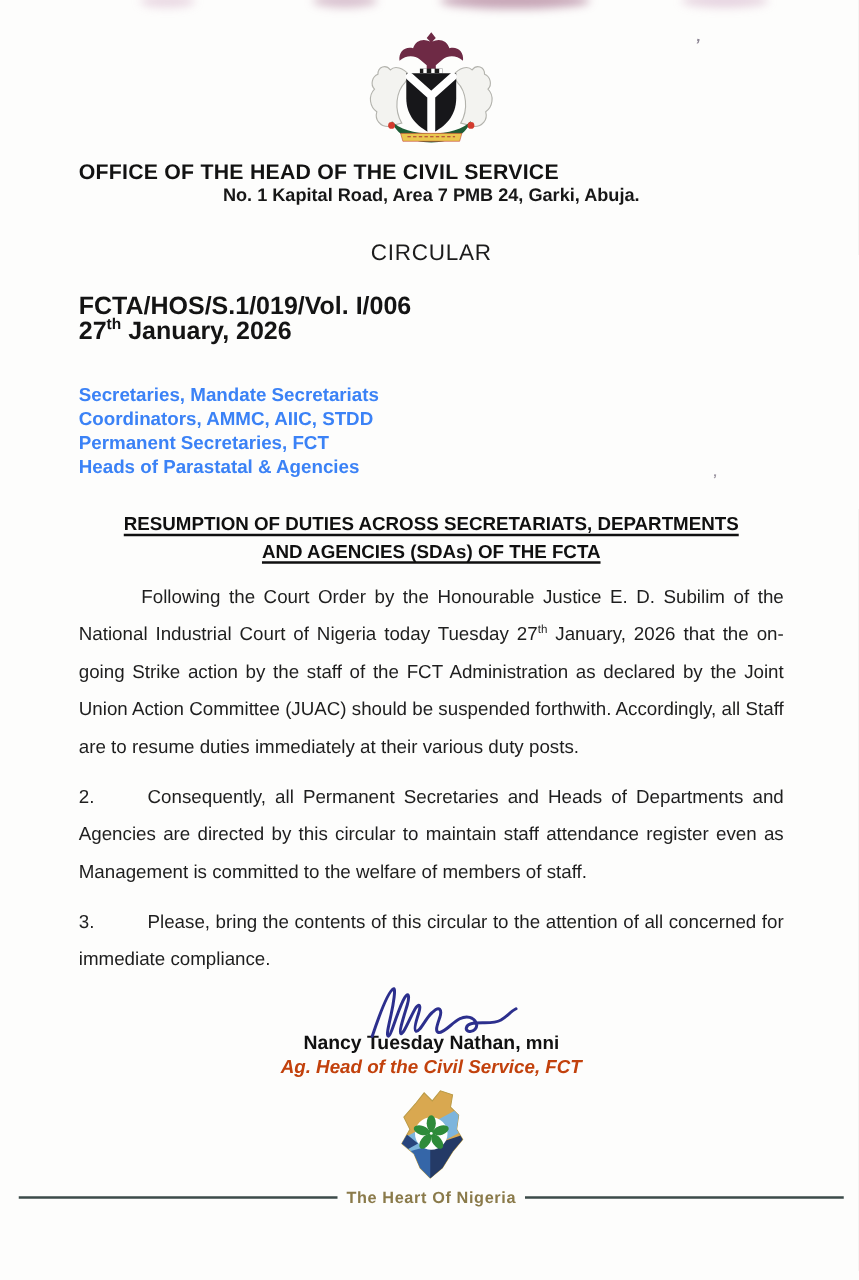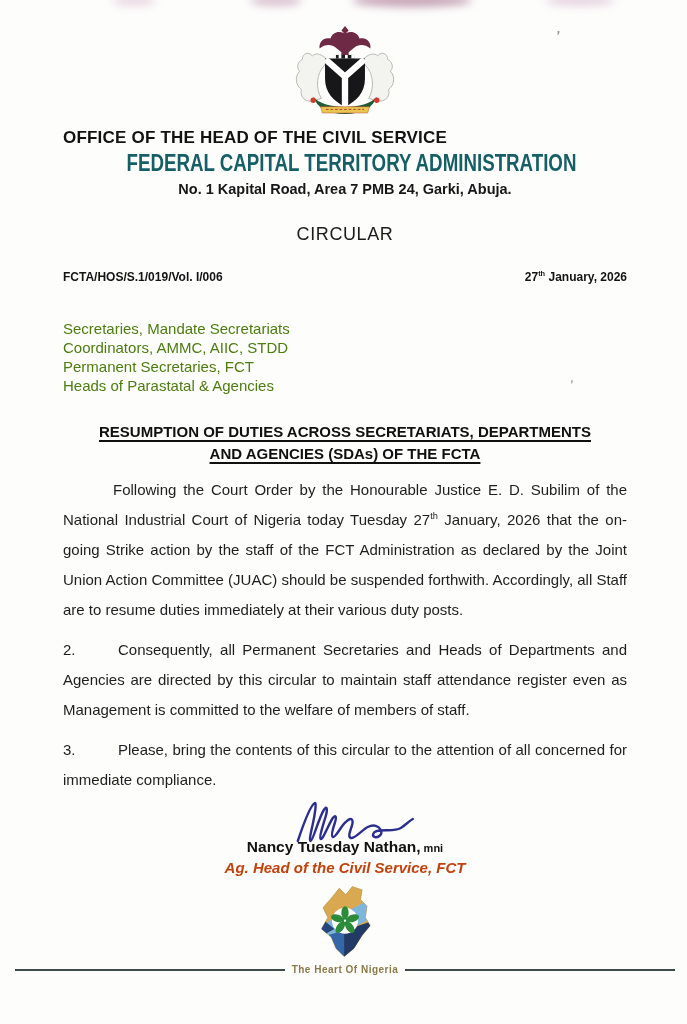--- a/index.html
+++ b/index.html
@@ -23,39 +23,39 @@
   .tick{position:absolute;color:#8d8694;font-size:13px;font-weight:700;}
   .tick1{left:556px;top:28px;transform:rotate(12deg);}
   .tick2{left:570px;top:378px;transform:rotate(8deg);color:#9a939f;font-size:11px;}
 
   .crest-wrap{padding-top:24px;text-align:center;line-height:0;}
   .office{margin-top:4px;font-size:17px;font-weight:700;letter-spacing:.2px;color:#121212;line-height:20px;}
   .org{text-align:center;line-height:29px;white-space:nowrap;}
   .org span{display:inline-block;font-size:24px;font-weight:700;color:var(--org-heading,#175f66);transform:scaleX(.78);letter-spacing:0;}
   .address{text-align:center;font-size:14.5px;font-weight:700;color:#171717;line-height:18px;}
   .doctype{margin-top:26px;text-align:center;font-size:18px;font-weight:400;letter-spacing:.6px;line-height:21px;}
-  .meta-row{display:flex;justify-content:space-between;align-items:baseline;margin-top:22px;font-size:12px;font-weight:700;line-height:20px;color:#141414;}
+  .meta-row{display:flex;justify-content:space-between;align-items:baseline;margin-top:22px;font-size:20px;font-weight:700;line-height:20px;color:#141414;flex-direction:column;}
   sup{font-size:62%;vertical-align:super;line-height:0;}
-  .addressees{margin-top:32px;font-size:15px;font-weight:400;line-height:19px;color:#4d7c0f;}
+  .addressees{margin-top:32px;font-size:15px;font-weight:700;line-height:19px;color:#3b82f6;}
   .subject{margin-top:26px;text-align:center;font-size:15px;font-weight:700;line-height:22px;color:#101010;}
   .subject span{text-decoration:underline;text-decoration-thickness:1.5px;text-underline-offset:2.5px;}
   p.body{margin:10px 0 0 0;font-size:15px;line-height:30px;text-align:justify;color:#1e1e1e;}
   p.p1{text-indent:50px;}
   .pnum{display:inline-block;width:55px;}
   .sig-block{position:relative;margin-top:12px;padding-top:30px;text-align:center;}
   .sig-svg{position:absolute;top:-14px;left:50%;transform:translateX(-42%);}
   .sig-name{font-size:15.5px;font-weight:700;line-height:19px;color:#111;}
-  .mni{font-size:11px;}
+  .mni{font-size:15px;}
   .sig-title{font-size:15px;font-weight:700;font-style:italic;line-height:19px;color:#c2410c;}
   .footer{margin-top:8px;text-align:center;}
   .footer .logo{line-height:0;}
   .brand{font-size:18px;font-weight:700;letter-spacing:2.5px;color:var(--footer-brand,#3e8177);line-height:20px;margin-top:-2px;}
   .tagline-row{display:flex;align-items:center;gap:7px;margin:1px -48px 0 -48px;}
   .rule{flex:1;height:2px;background:var(--footer-line,#3c4b49);}
-  .tagline{font-size:10px;letter-spacing:.5px;white-space:nowrap;color:var(--footer-tagline,#8a7a4a);font-weight:700;}
+  .tagline{font-size:13px;letter-spacing:.5px;white-space:nowrap;color:var(--footer-tagline,#8a7a4a);font-weight:700;}
 
   
   .eagle{fill:var(--crest-eagle,#6e2a45);}
   .shield{fill:var(--crest-shield,#17171a);}
   .pall{stroke:#fff;fill:none;stroke-width:7;stroke-linecap:round;stroke-linejoin:round;}
   .horse{fill:#f3f3f0;stroke:#b3b3ad;stroke-width:1;}
   .mound{fill:#1e5c36;}
   .banner{fill:#e9c64f;stroke:#c23a2e;stroke-width:.5;}
 </style>
 </head>
@@ -88,23 +88,20 @@
 
       <path class="mound" d="M30,80 C42,95 88,95 100,80 C96,92 84,99 65,99 C46,99 34,92 30,80 Z"></path>
       <circle cx="30" cy="84" r="3" fill="#d23b2e"></circle>
       <circle cx="100" cy="84" r="3" fill="#d23b2e"></circle>
       <path class="banner" d="M38,91 L92,91 L90,98 L40,98 Z"></path>
       <path d="M44,94 L86,94" stroke="#a33" stroke-width="1" stroke-dasharray="3 2" fill="none"></path>
     </svg>
   </div>
 
   <div class="office">OFFICE OF THE HEAD OF THE CIVIL SERVICE</div>
-  <div class="org">
-    <span>FEDERAL CAPITAL TERRITORY ADMINISTRATION</span>
-  </div>
   <div class="address">No. 1 Kapital Road, Area 7 PMB 24, Garki, Abuja.</div>
   <div class="doctype">CIRCULAR</div>
 
   <div class="meta-row">
     <span>FCTA/HOS/S.1/019/Vol. I/006</span>
     <span><span>27</span><sup>th</sup><span> January, 2026</span></span>
   </div>
 
   <div class="addressees">
     <div>Secretaries, Mandate Secretariats</div>

